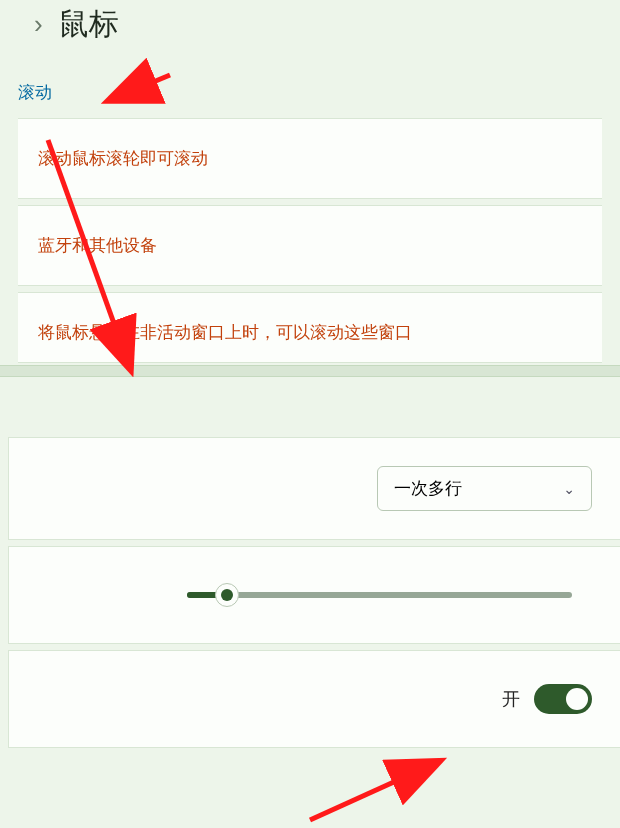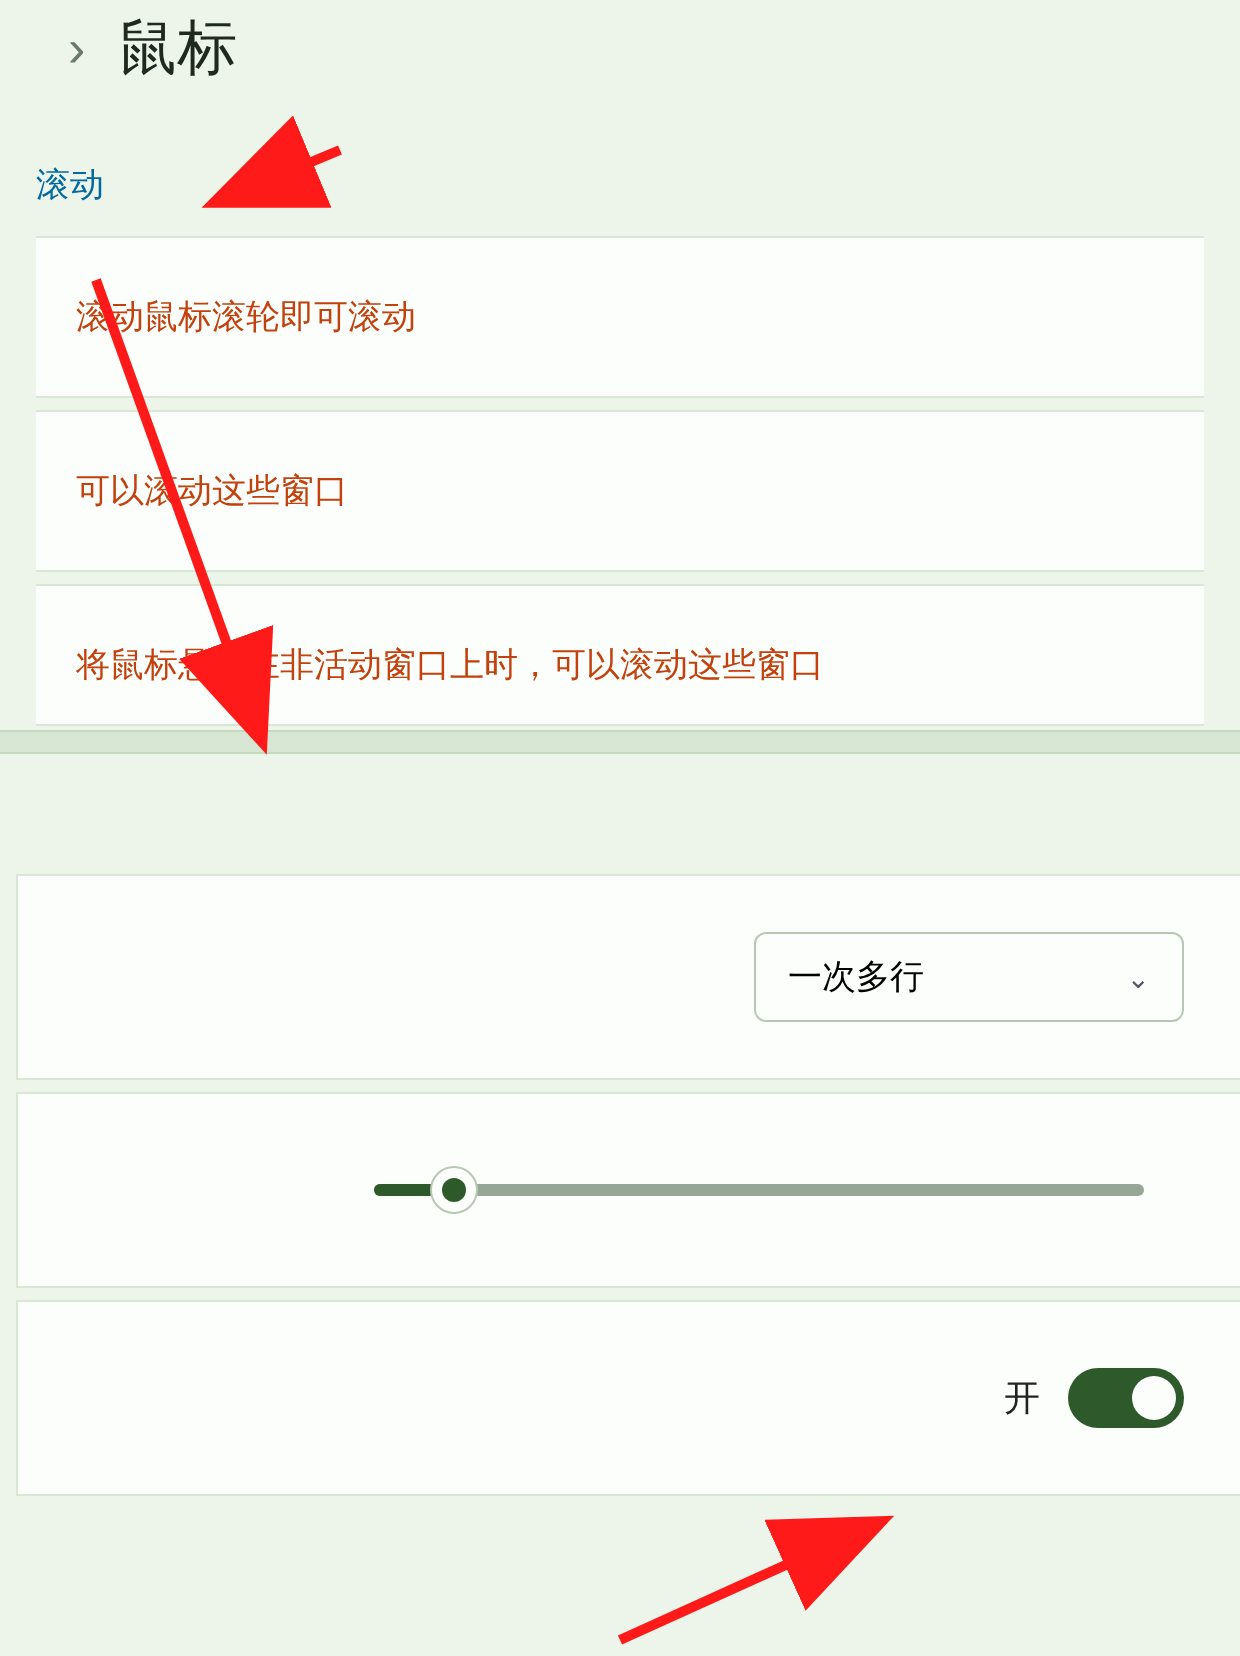--- a/index.html
+++ b/index.html
@@ -179,21 +179,21 @@
     <span class="current">鼠标</span>
   </div>
 
   <div class="section-label">滚动</div>
 
   <div class="card">
     <span>滚动鼠标滚轮即可滚动</span>
   </div>
 
   <div class="card">
-    <span>可以滚动这些窗口</span>
+    <span>蓝牙和其他设备</span>
   </div>
 
   <div class="card card-last">
     <span>将鼠标悬停在非活动窗口上时，可以滚动这些窗口</span>
   </div>
 </div>
 
 <div class="gap"></div>
 
 <div class="panel-bottom">

